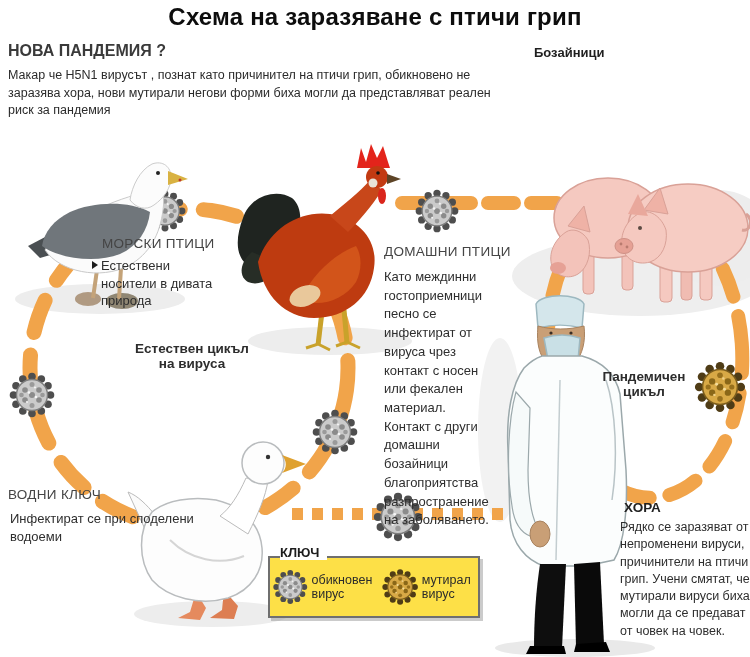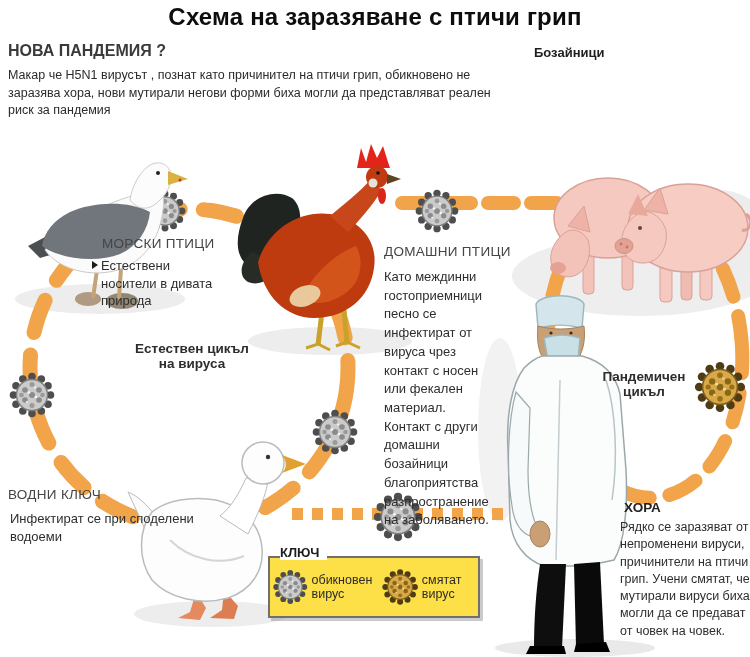--- a/index.html
+++ b/index.html
@@ -252,16 +252,16 @@
 
   <div class="txt key-label">КЛЮЧ</div>
   <div class="txt key-box">
     <svg width="42" height="42" viewBox="0 0 48 48">
         <use href="#vgray"></use>
       </svg>
     <div class="key-item-label kl1">обикновен вирус</div>
     <svg width="44" height="44" viewBox="0 0 48 48">
         <use href="#vgold"></use>
       </svg>
-    <div class="key-item-label kl2">смятат вирус</div>
+    <div class="key-item-label kl2">мутирал вирус</div>
   </div>
 
 </div>
 
 </body></html>

